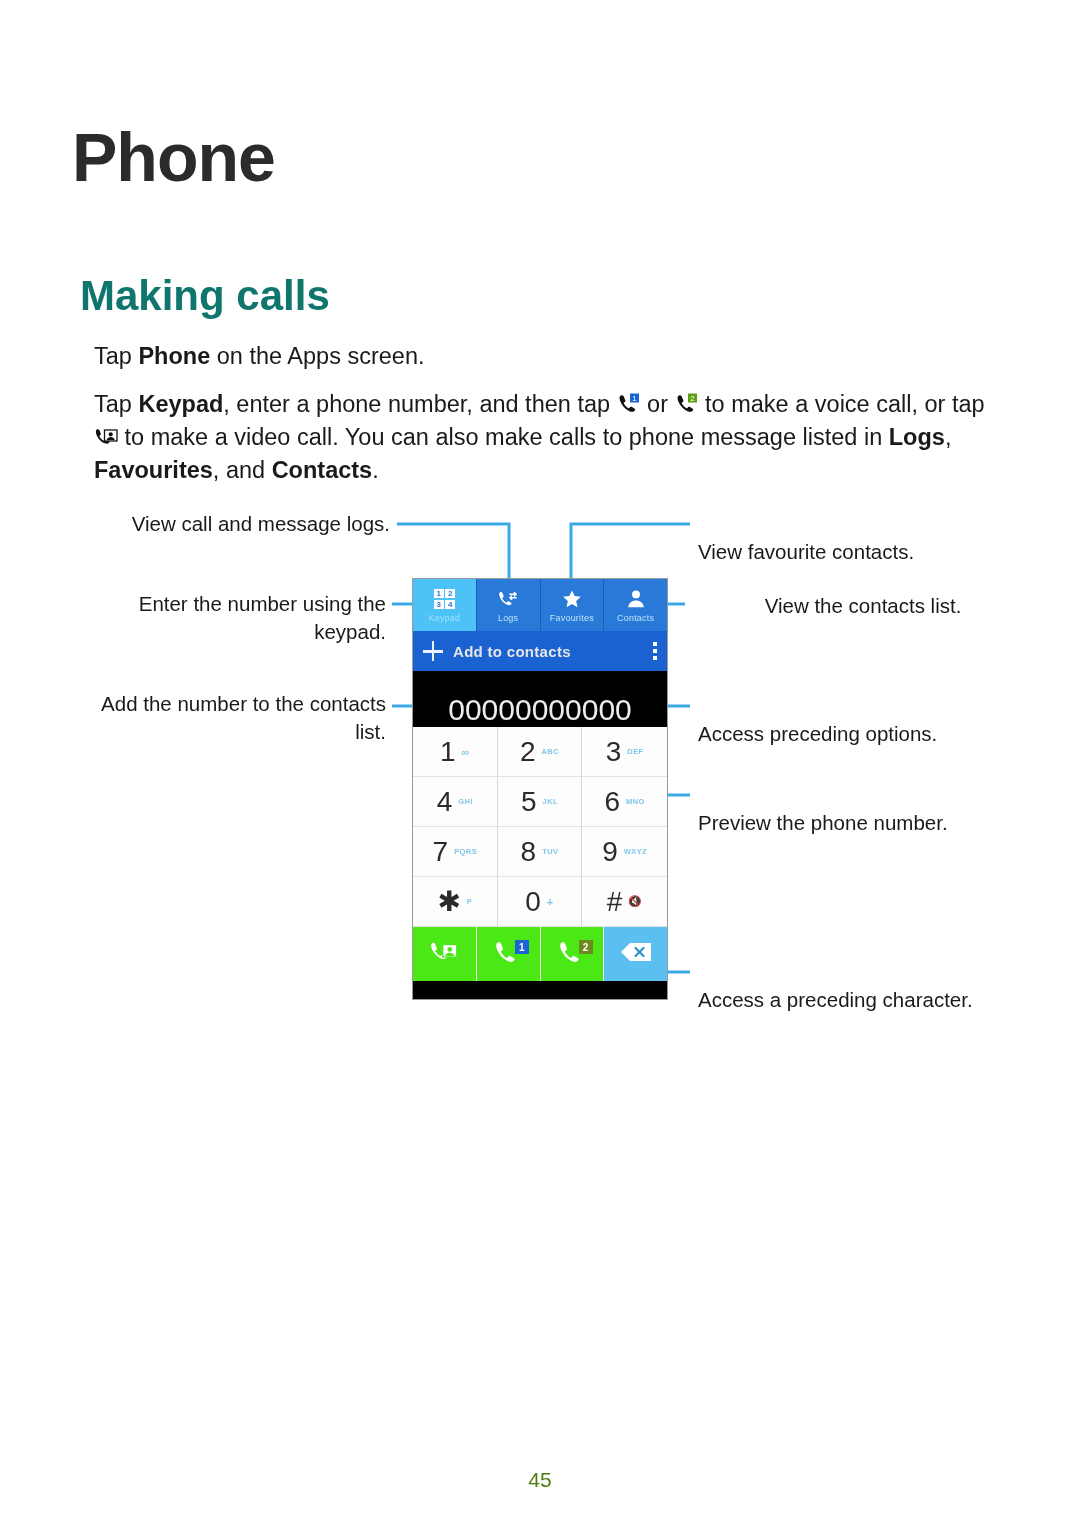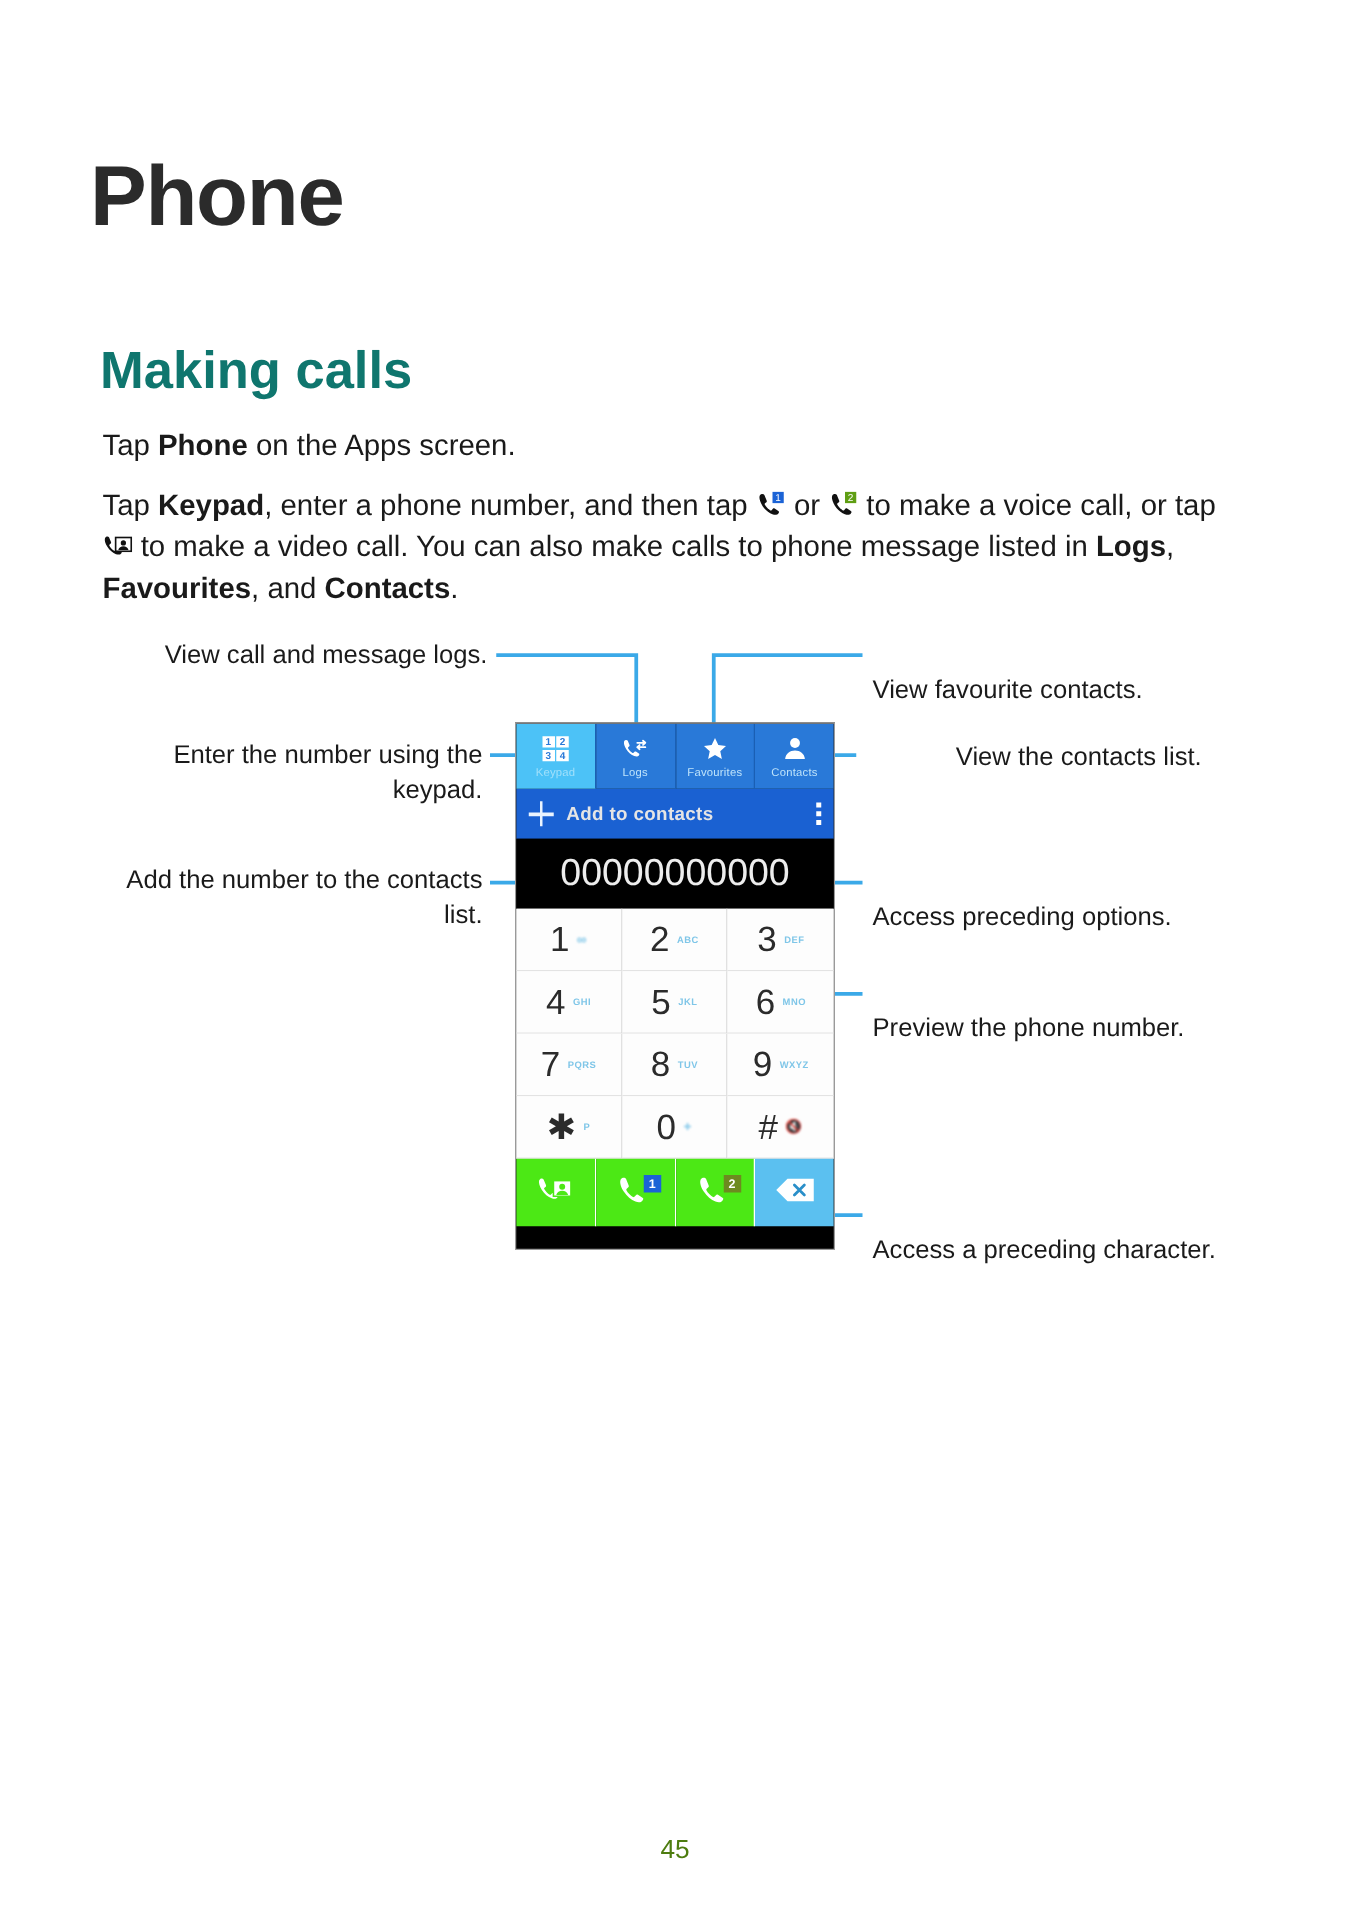--- a/index.html
+++ b/index.html
@@ -40,21 +40,21 @@
   
   #body-copy {
     position: absolute;
     left: 78px;
     top: 340px;
     width: 910px;
     font-size: 23.5px;
     line-height: 33px;
     color: #1a1a1a;
   }
-  #body-copy p { margin: 0 0 15px 4px; }
+  #body-copy p { margin: 0 0 15px 16px; }
   #body-copy b { font-weight: bold; }
 
   .inline-icon {
     display: inline-block;
     vertical-align: -4px;
     position: relative;
     width: 24px;
     height: 24px;
   }
   .inline-icon svg { display:block; width:24px; height:24px; }
@@ -152,21 +152,21 @@
     margin-left: auto;
     display:flex; flex-direction:column; gap:3px;
   }
   #more-dots i { width:4px; height:4px; background:#ffffff; display:block; }
 
   
   #number-display {
     height: 56px;
     background: #000;
     display: flex;
-    align-items: center;
+    align-items: flex-end;
     justify-content: center;
   }
   #number-text {
     color: #ededed;
     font-size: 30px;
     letter-spacing: 0px;
     font-family: "Liberation Sans", sans-serif;
   }
 
   

